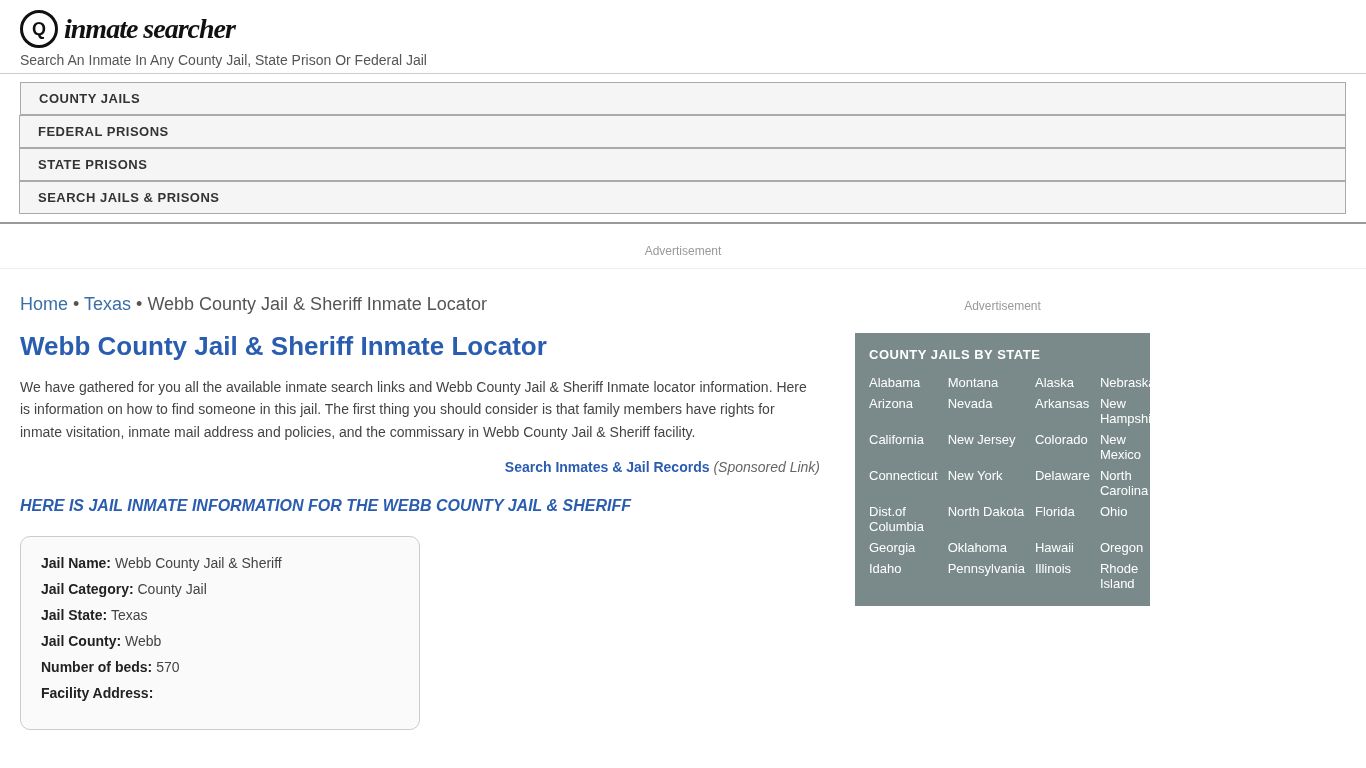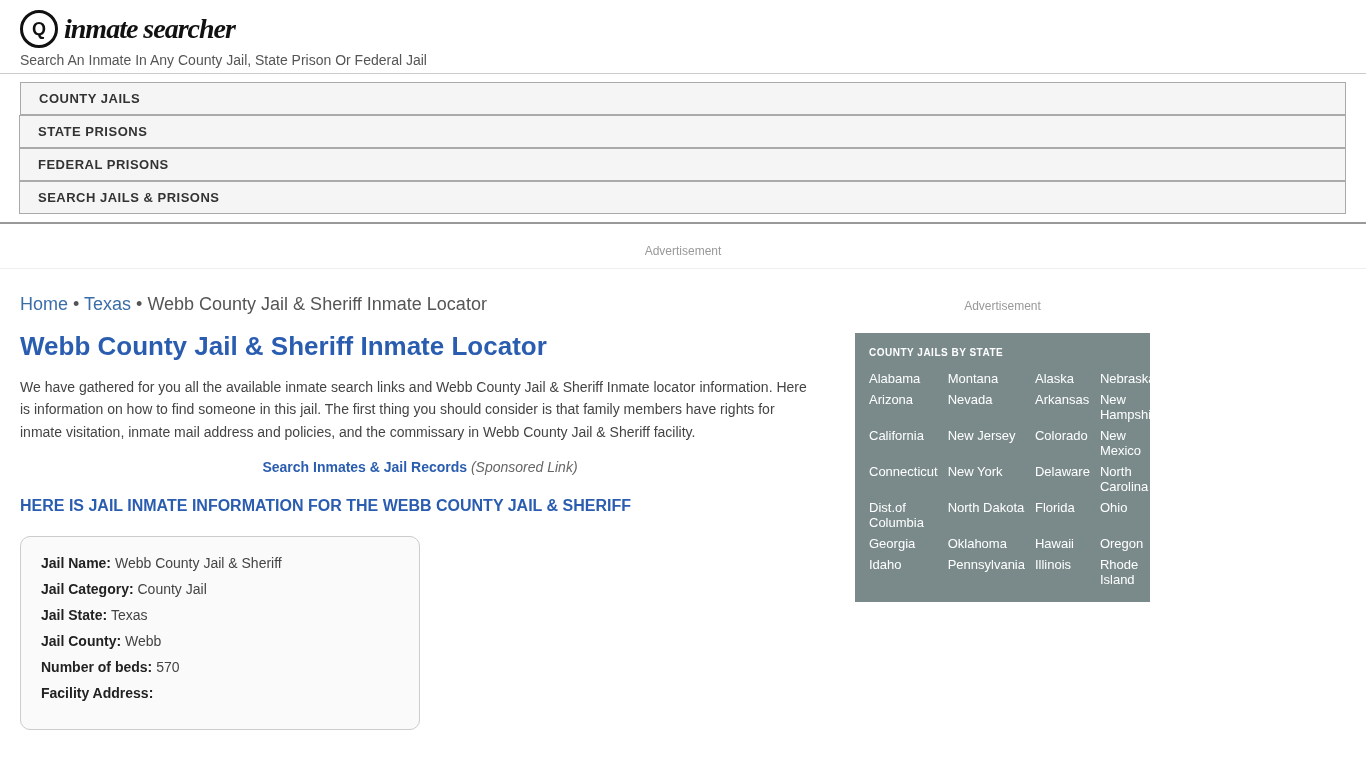--- a/index.html
+++ b/index.html
@@ -40,61 +40,61 @@
     #breadcrumb { font-size: 18px; color: #555; margin-bottom: 16px; }
     #breadcrumb a { color: #3a6ea8; text-decoration: none; }
 
     
     #page-title { font-size: 26px; color: #2a5db0; font-weight: bold; margin-bottom: 14px; border-bottom: none; }
 
     
     #description { font-size: 14px; line-height: 1.6; color: #444; margin-bottom: 16px; }
 
     
-    #search-link { text-align: center; font-size: 14px; margin-bottom: 20px; }
+    #search-link { text-align: right; font-size: 14px; margin-bottom: 20px; }
     #search-link a { color: #2a5db0; font-weight: bold; text-decoration: none; }
     #search-link .sponsored { color: #666; font-style: italic; }
 
     
-    #inmate-heading { color: #2a5db0; font-size: 16px; font-weight: bold; margin-bottom: 18px; line-height: 1.4; }
+    #inmate-heading { color: #2a5db0; font-size: 16px; font-weight: bold; margin-bottom: 18px; line-height: 1.4; font-style: italic; }
 
     
     #info-card { border: 1px solid #ccc; border-radius: 10px; padding: 18px 20px; background: #fafafa; max-width: 400px; }
     #info-card .field { margin-bottom: 10px; font-size: 14px; }
     #info-card .field-label { font-weight: bold; color: #222; }
     #info-card .field-value { color: #444; }
 
     
     #sidebar-ad { text-align: center; color: #999; font-size: 12px; padding: 10px 0 20px 0; }
     #county-jails-box { background: #7a8a8a; padding: 14px; }
-    #county-jails-title { color: #fff; font-weight: bold; font-size: 10px; margin-bottom: 12px; letter-spacing: 0.5px; }
+    #county-jails-title { color: #fff; font-weight: bold; font-size: 13px; margin-bottom: 12px; letter-spacing: 0.5px; }
     #states-grid { display: grid; grid-template-columns: 1fr 1fr 1fr 1fr; gap: 4px 10px; }
     #states-grid a { color: #fff; font-size: 13px; text-decoration: none; display: block; padding: 1px 0; }
   </style>
 </head>
 <body>
 
 <div id="header">
   <div id="logo-area">
     <div id="logo-icon">Q</div>
     <div id="logo-text">inmate searcher</div>
   </div>
   <div id="tagline">Search An Inmate In Any County Jail, State Prison Or Federal Jail</div>
 </div>
 
 <nav id="nav">
   <ul>
   <li>
         <a href="#">COUNTY JAILS</a>
       </li>
       <li>
-        <a href="#">STATE PRISONS</a>
+        <a href="#">FEDERAL PRISONS</a>
       </li>
       <li>
-        <a href="#">FEDERAL PRISONS</a>
+        <a href="#">STATE PRISONS</a>
       </li>
       <li>
         <a href="#">SEARCH JAILS &amp; PRISONS</a>
       </li>
     </ul>
 </nav>
 
 <div class="ad-placeholder">Advertisement</div>
 
 <div id="main-layout">

